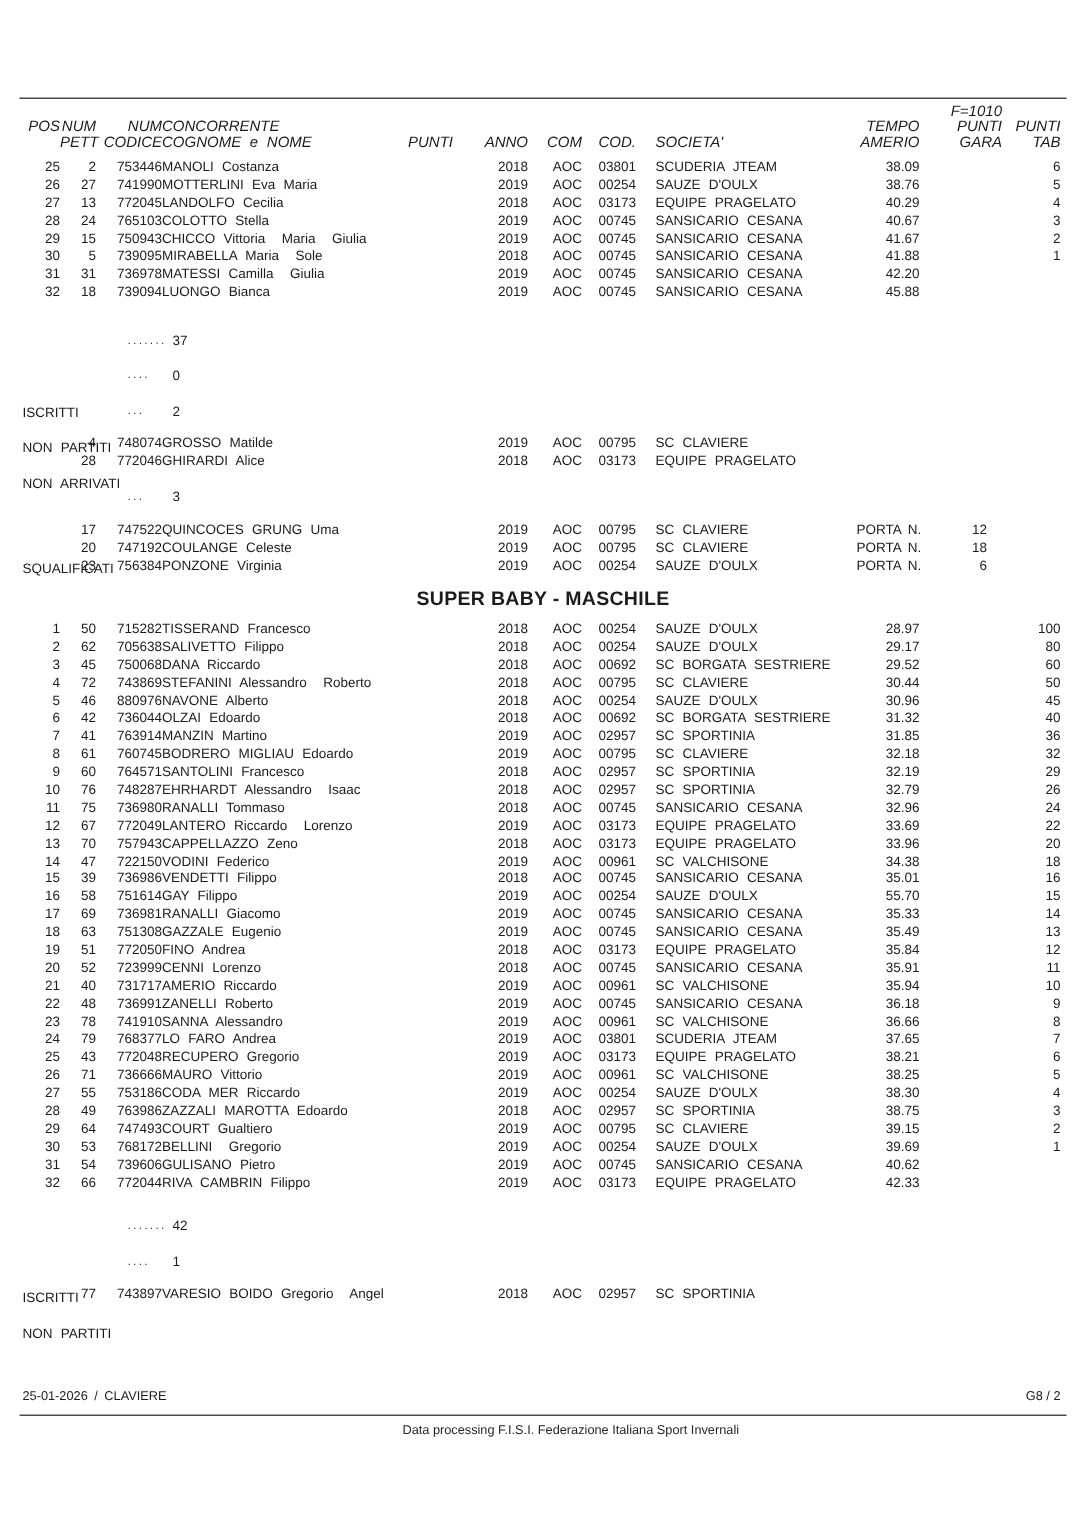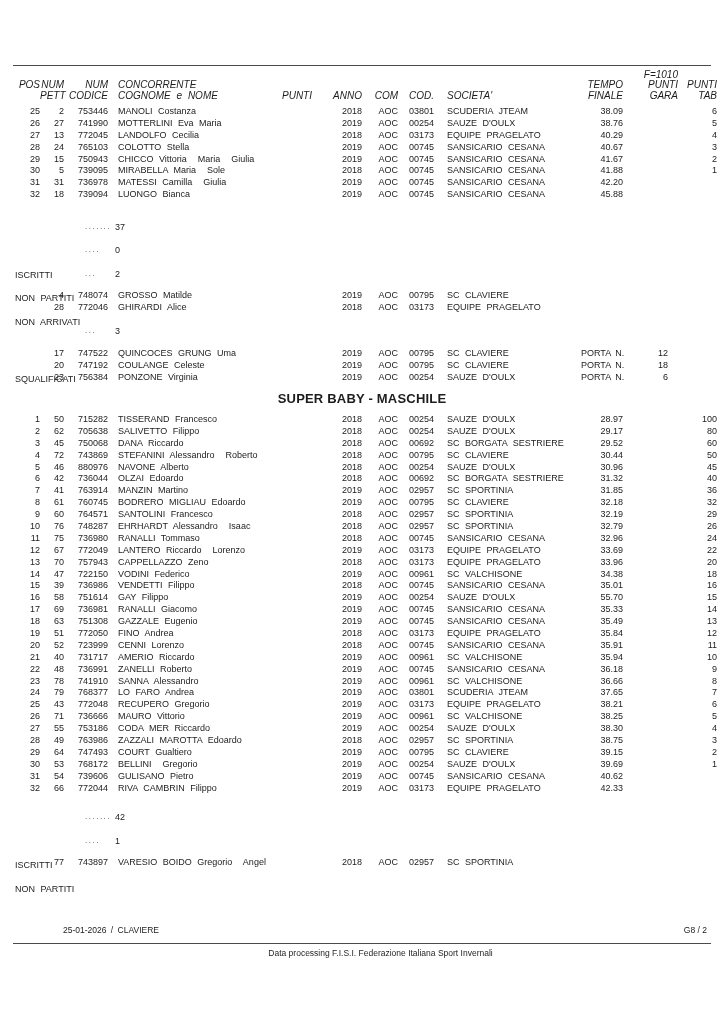--- a/index.html
+++ b/index.html
@@ -14,37 +14,37 @@
   .abs{position:absolute;left:0;right:0;}
   .rule{position:absolute;left:13px;width:698px;height:1px;background:#4a4a4a;}
   .row{display:flex;padding-left:14px;height:11.9px;line-height:11.9px;font-size:9px;white-space:nowrap;}
   .hrow{height:11px;line-height:11px;font-size:10px;font-style:italic;}
   .c{flex:none;}
   .r{text-align:right;}
   .l{text-align:left;}
   .c-pos{width:26px;}
   .c-pett{width:24px;}
   .c-code{width:44px;}
-  .c-name{width:164px;padding-left:10px;word-spacing:3px;}
+  .c-name{width:164px;word-spacing:3px;}
   .c-punti{width:30px;}
   .c-anno{width:50px;}
   .c-com{width:36px;}
   .c-cod{width:36px;}
   .c-soc{width:116px;padding-left:13px;word-spacing:3px;}
   .c-tempo{width:60px;}
   .c-gara{width:55px;}
   .c-tab{width:39px;}
   .c-portal{width:64px;padding-left:18px;word-spacing:2px;}
   .c-portan{width:23px;}
   .stats-row{display:flex;padding-left:15px;font-size:9px;line-height:10px;word-spacing:3px;}
   .s-label{flex:none;width:70px;margin-top:48px;}
   .s-dots{flex:none;width:30px;font-size:8px;letter-spacing:1.5px;color:#333;}
   .s-value{flex:none;width:26px;}
   .title{position:absolute;left:0;right:0;text-align:center;font-size:13px;font-weight:bold;line-height:11px;letter-spacing:.2px;}
-  .foot{position:absolute;font-size:8.5px;line-height:10px;margin-left:48px;}
+  .foot{position:absolute;font-size:8.5px;line-height:10px;}
   .credit{position:absolute;left:0;right:0;text-align:center;font-size:8.5px;line-height:10px;color:#262626;padding-left:37px;}
 </style>
 </head>
 <body>
 
 <div class="page">
 
   <div class="rule" style="top:65px"></div>
 
   <div class="abs" style="top:69px">
@@ -85,21 +85,21 @@
     <div class="row hrow">
       <span class="c r c-pos"></span>
       <span class="c r c-pett">PETT</span>
       <span class="c r c-code">CODICE</span>
       <span class="c l c-name">COGNOME e NOME</span>
       <span class="c r c-punti">PUNTI</span>
       <span class="c r c-anno">ANNO</span>
       <span class="c r c-com">COM</span>
       <span class="c r c-cod">COD.</span>
       <span class="c l c-soc">SOCIETA'</span>
-      <span class="c r c-tempo">FINALE</span>
+      <span class="c r c-tempo">AMERIO</span>
       <span class="c r c-gara">GARA</span>
       <span class="c r c-tab">TAB</span>
     </div>
   </div>
 
   <div class="abs" style="top:106px">
 
       <div class="row">
         <span class="c r c-pos">25</span>
         <span class="c r c-pett">2</span>

